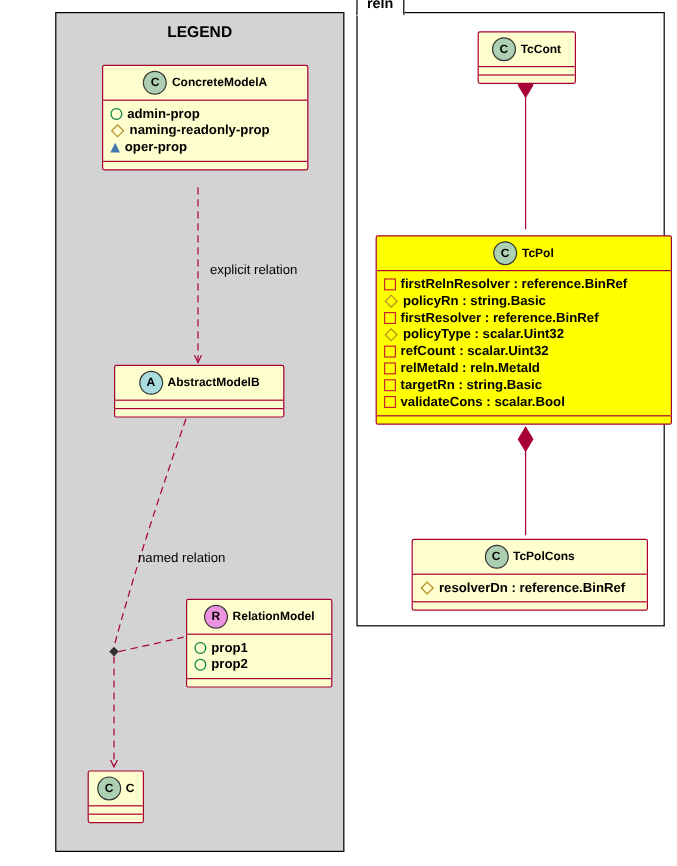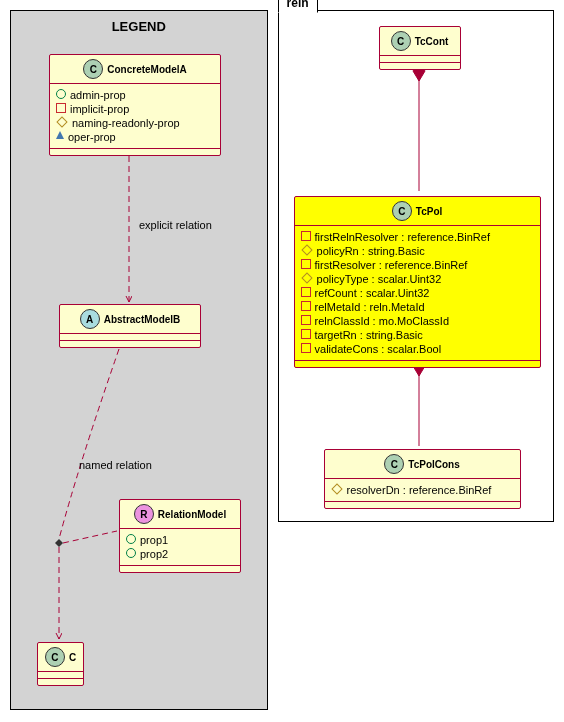--- a/index.html
+++ b/index.html
@@ -15,20 +15,21 @@
     display: flex;
     gap: 10px;
     align-items: flex-start;
   }
   .legend-box {
     background: #d3d3d3;
     border: 1px solid #000;
     padding: 8px 8px 15px 8px;
     width: 240px;
     position: relative;
+    margin-left: 36px;
   }
   .legend-title {
     text-align: center;
     font-weight: bold;
     font-size: 13px;
     margin-bottom: 10px;
   }
   .package-box {
     border: 1px solid #000;
     background: #fff;
@@ -73,23 +74,25 @@
     border-top: 1px solid #a80036;
     padding: 4px 6px 4px 6px;
     min-height: 4px;
   }
   .uml-body.empty {
     padding: 0;
     height: 6px;
   }
   .uml-body .row {
     display: flex;
+    align-items: center;
     gap: 4px;
     padding: 1px 0;
     white-space: nowrap;
+    font-weight: bold;
   }
   .stereotype-circle {
     width: 18px;
     height: 18px;
     border-radius: 50%;
     border: 1px solid #333;
     display: inline-flex;
     align-items: center;
     justify-content: center;
     font-size: 10px;
@@ -172,24 +175,20 @@
         <div class="uml-header">
           <span class="stereotype-circle circ-c">C</span>
           <span class="name">ConcreteModelA</span>
         </div>
         <div class="uml-body" id="concreteA-props">
             <div class="row">
               <span class="vis-marker vis-circle"></span>
               <span>admin-prop</span>
             </div>
             <div class="row">
-              <span class="vis-marker vis-square"></span>
-              <span>implicit-prop</span>
-            </div>
-            <div class="row">
               <span class="vis-marker vis-diamond"></span>
               <span>naming-readonly-prop</span>
             </div>
             <div class="row">
               <span class="vis-triangle"></span>
               <span>oper-prop</span>
             </div>
           </div>
         <div class="uml-body empty"></div>
       </div>
@@ -282,24 +281,20 @@
           <div class="row">
             <span class="vis-marker vis-square"></span>
             <span>refCount : scalar.Uint32</span>
           </div>
           <div class="row">
             <span class="vis-marker vis-square"></span>
             <span>relMetaId : reln.MetaId</span>
           </div>
           <div class="row">
             <span class="vis-marker vis-square"></span>
-            <span>relnClassId : mo.MoClassId</span>
-          </div>
-          <div class="row">
-            <span class="vis-marker vis-square"></span>
             <span>targetRn : string.Basic</span>
           </div>
           <div class="row">
             <span class="vis-marker vis-square"></span>
             <span>validateCons : scalar.Bool</span>
           </div>
         </div>
       <div class="uml-body empty"></div>
     </div>
 

